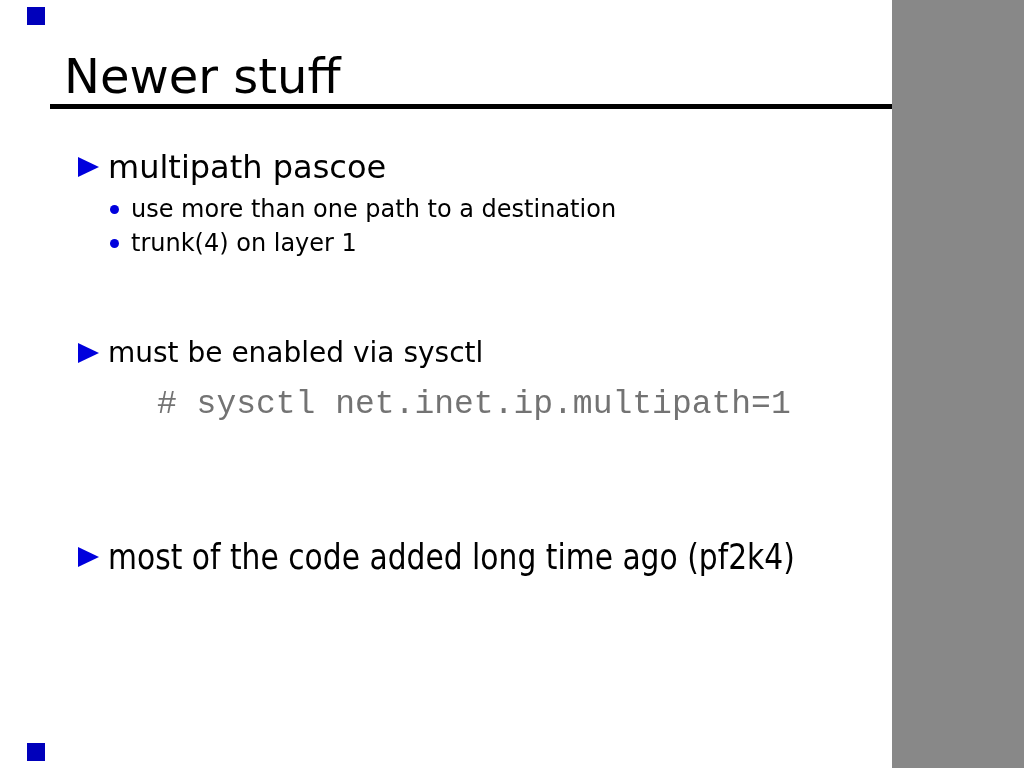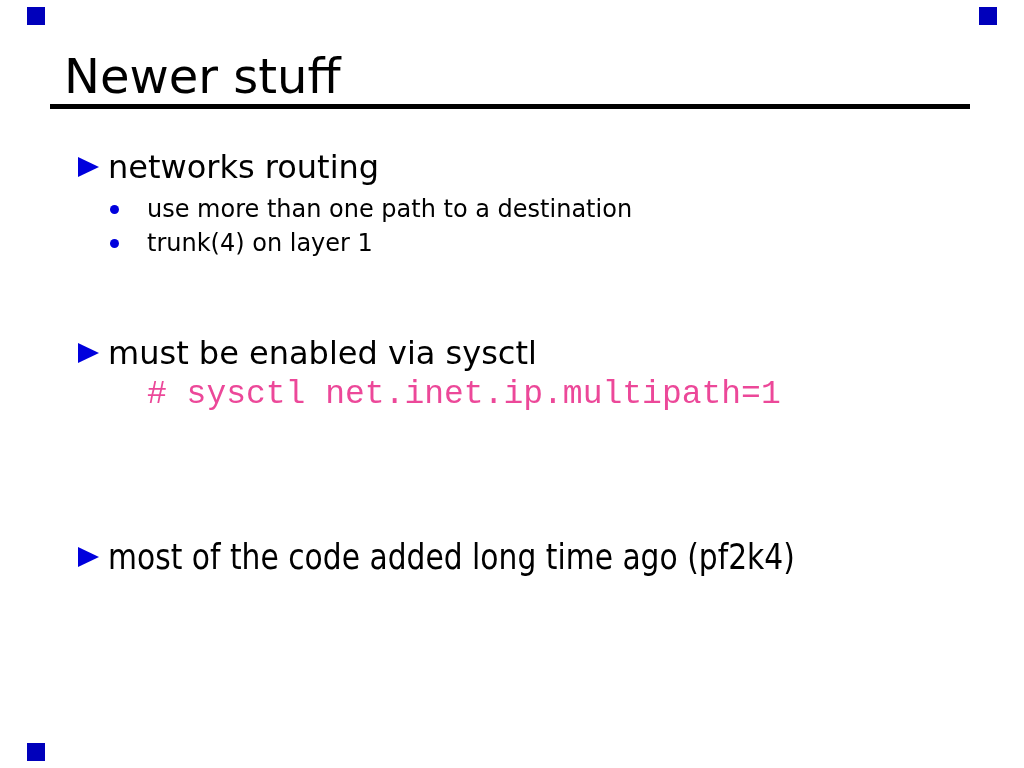--- a/index.html
+++ b/index.html
@@ -1,18 +1,18 @@
 <!DOCTYPE html>
 <html><head>
 <meta charset="utf-8">
 <style>
   html, body { margin: 0; padding: 0; background: #888; }
   .slide {
     position: relative;
-    width: 1024px; height: 768px;
+    width: 892px; height: 768px;
     background: #ffffff;
     overflow: hidden;
     font-family: "DejaVu Sans", sans-serif;
     color: #000000;
   }
   
   .corner {
     position: absolute;
     width: 18px; height: 18px;
     background: #0000bb;
@@ -46,21 +46,21 @@
     gap: 9px;
   }
   .tri {
     width: 0; height: 0;
     flex: none;
     border-top: 10px solid transparent;
     border-bottom: 10px solid transparent;
     border-left: 21px solid #0000dd;
   }
   .row1 { left: 78px; top: 148px; font-size: 32px; line-height: 38px; }
-  .row2 { left: 78px; top: 334px; font-size: 32px; line-height: 38px; }
+  .row2 { left: 78px; top: 334px; font-size: 28px; line-height: 38px; }
   .row3 { left: 78px; top: 536px; font-size: 35px; line-height: 42px; }
   .row4 { left: 78px; top: 554px; font-size: 35px; line-height: 42px; align-items: flex-start; }
   .row4 .tri { margin-top: 11px; }
 
   .cond {
     display: inline-block;
     transform: scaleX(0.85);
     transform-origin: 0 0;
     white-space: nowrap;
   }
@@ -71,55 +71,55 @@
 
   
   .subs {
     position: absolute;
     left: 110px; top: 192px;
     margin: 0; padding: 0;
     list-style: none;
     font-size: 24px;
     line-height: 34px;
   }
-  .subrow { display: flex; align-items: center; gap: 28px; }
+  .subrow { display: flex; align-items: center; gap: 12px; }
   .dot {
     width: 9px; height: 9px;
     flex: none;
     border-radius: 50%;
     background: #0000dd;
   }
 
   
   .code {
     position: absolute;
     left: 144px; top: 372px;
-    margin: 3px;
+    margin: 13px;
     font-family: "Liberation Mono", monospace;
     font-size: 33px;
     line-height: 40px;
-    color: #ec4899;
+    color: #737373;
     white-space: pre;
   }
 </style>
 </head>
 <body>
 
 <div class="slide">
 
   <div class="corner tl"></div>
   <div class="corner tr"></div>
   <div class="corner bl"></div>
 
   <h1 class="title">Newer stuff</h1>
   <div class="title-rule"></div>
 
   <div class="row row1">
     <span class="tri"></span>
-    <span>networks routing</span>
+    <span>multipath pascoe</span>
   </div>
 
   <ul class="subs">
     <li class="subrow">
       <span class="dot"></span>
       <span>use more than one path to a destination</span>
     </li>
     <li class="subrow">
       <span class="dot"></span>
       <span>trunk(4) on layer 1</span>

